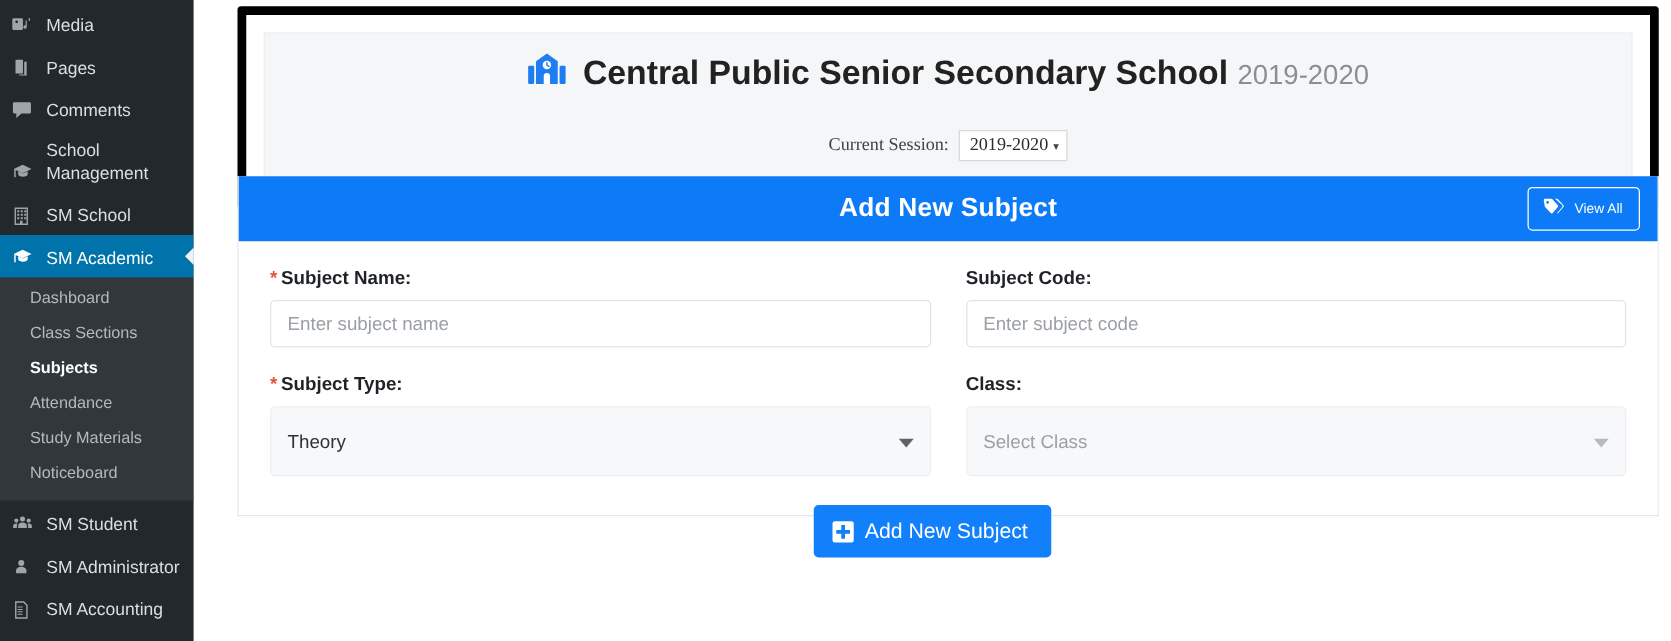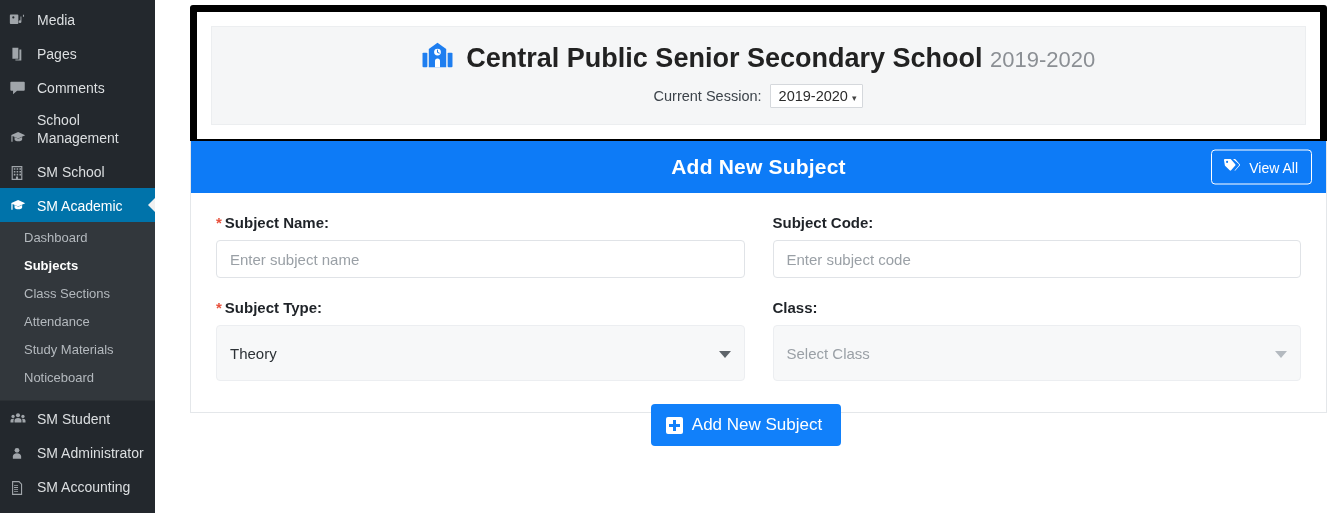--- a/index.html
+++ b/index.html
@@ -95,23 +95,24 @@
     white-space: nowrap;
   }
   .school-title .school-name { font-weight: 600; color: #222; }
   .school-title .session-year { color: #8b8f94; font-size: 22px; }
   .school-icon {
     display: inline-block;
     vertical-align: -4px;
     margin-right: 6px;
   }
   .session-row {
-    margin-top: 5px;
+    margin-top: 25px;
     font-size: 14.5px;
     color: #3c434a;
+    font-family: Liberation Serif, serif;
   }
   .session-select {
     display: inline-block;
     border: 1px solid #d5d8dc;
     background: #fff;
     padding: 3px 6px 3px 8px;
     font-size: 14.5px;
     color: #2b2b2b;
     margin-left: 4px;
     border-radius: 1px;
@@ -141,21 +142,21 @@
     font-weight: bold;
     letter-spacing: .2px;
   }
   .view-all {
     position: absolute;
     right: 14px; top: 50%;
     transform: translateY(-50%);
     border: 1px solid #ffffff;
     border-radius: 4px;
     color: #fff;
-    font-size: 14px;
+    font-size: 11px;
     padding: 7px 13px 7px 11px;
     display: flex;
     align-items: center;
     gap: 8px;
     background: transparent;
     cursor: pointer;
   }
   .panel-body { padding: 21px 25px 31px 25px; background: #fff; }
   .form-row { display: flex; gap: 28px; }
   .form-col { flex: 1; min-width: 0; }
@@ -300,22 +301,22 @@
         <path d="M3 5.5v12h1.5V10l7 3.4 9-4.3-9-4.2-8.5 4 0-3.4z"></path>
         <path d="M7 11.3v3.1c0 1.3 2.2 2.4 4.8 2.4s4.8-1.1 4.8-2.4v-3.1l-4.8 2.3z"></path>
       </svg>
     </span>
     <span class="mi-label">SM Academic</span>
     <span class="arrow"></span>
   </div>
 
   <div class="submenu">
     <a class="submenu-item">Dashboard</a>
+    <a class="submenu-item">Class Sections</a>
     <a class="submenu-item current">Subjects</a>
-    <a class="submenu-item">Class Sections</a>
     <a class="submenu-item">Attendance</a>
     <a class="submenu-item">Study Materials</a>
     <a class="submenu-item">Noticeboard</a>
   </div>
 
   <div class="sep"></div>
 
   <div class="menu-item">
     <span class="mi-icon">
       <svg width="18" height="18" viewBox="0 0 24 24" fill="currentColor">

